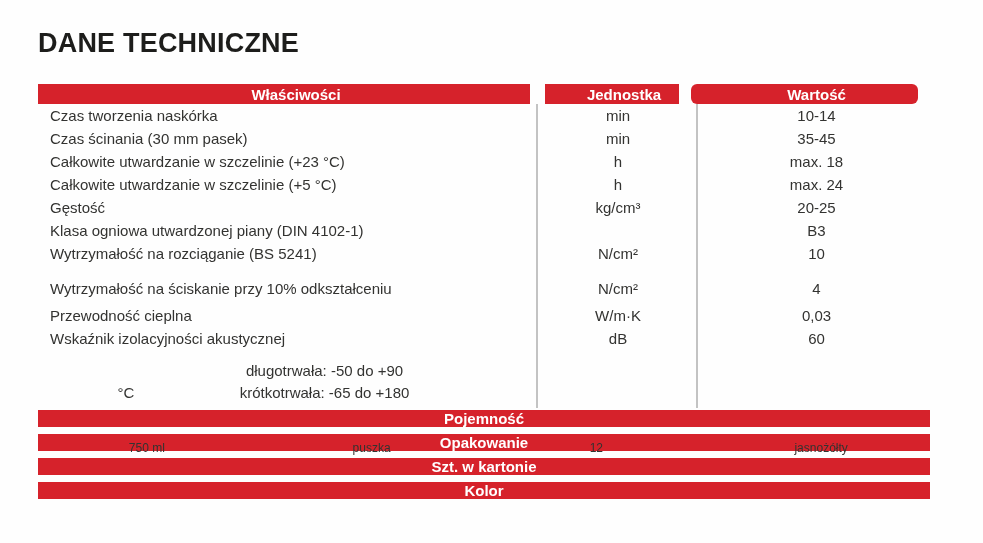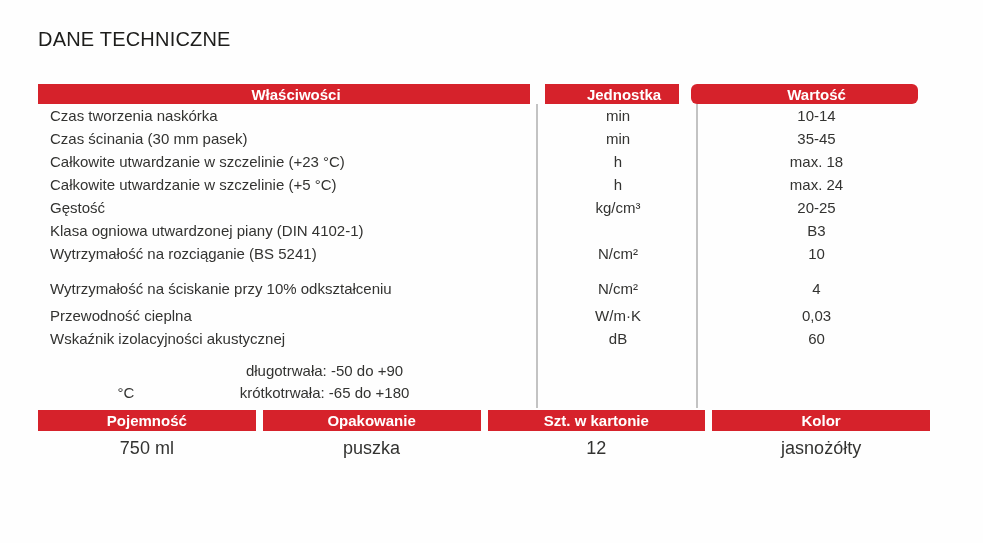--- a/index.html
+++ b/index.html
@@ -3,21 +3,21 @@
 <meta charset="utf-8">
 <style>
   :root { --accent: #d6222b; --ink: #333331; --title-ink: #1d1d1b; --sep: #c3c3c3; }
   * { box-sizing: border-box; margin: 0; padding: 0; }
   html, body { background: #ffffff; }
   body { font-family: "Liberation Sans", "DejaVu Sans", sans-serif; }
   .page { position: relative; width: 983px; height: 543px; background: #fefefe; overflow: hidden; }
 
   .page-title {
     position: absolute; left: 38px; top: 28px;
-    font-size: 20px; font-weight: 400; color: var(--title-ink);
+    font-size: 27px; font-weight: 700; color: var(--title-ink);
     letter-spacing: 0.2px;
   }
 
   
   .main-table { position: absolute; left: 38px; top: 84px; width: 892px; }
   .hdr-row { display: flex; height: 20px; }
   .hdr-cell {
     background: var(--accent); color: #fff; font-weight: 700; font-size: 15px;
     display: flex; align-items: center; justify-content: center; height: 20px; padding-left: 24px;
   }
@@ -38,29 +38,29 @@
   #prop-rows .row:nth-child(8)  { margin-top: 12px; }
   #prop-rows .row:nth-child(9)  { margin-top: 4px; }
   #prop-rows .row:nth-child(11) { margin-top: 10px; }
 
   .sep { position: absolute; width: 2px; background: var(--sep); top: 20px; height: 304px; }
   .sep-1 { left: 498px; }
   .sep-2 { left: 658px; }
 
   
   .pack-table { position: absolute; left: 38px; top: 410px; width: 892px; }
-  .pack-hdr { display: flex; gap: 7px; height: 21px; }
+  .pack-hdr { display: flex; gap: 7px; height: 21px; flex-direction: column; }
   .pack-hdr .hcell {
     flex: 1; background: var(--accent); color: #fff; font-weight: 700; font-size: 15px;
     display: flex; align-items: center; justify-content: center;
   }
   .pack-vals { display: flex; gap: 7px; height: 34px; }
   .pack-vals .vcell {
     flex: 1; display: flex; align-items: center; justify-content: center;
-    font-size: 18px; color: var(--ink);
+    font-size: 12px; color: var(--ink);
   }
 </style>
 </head>
 <body>
 
 <div class="page">
 
   <h1 class="page-title">DANE TECHNICZNE</h1>
 
   <div class="main-table">

